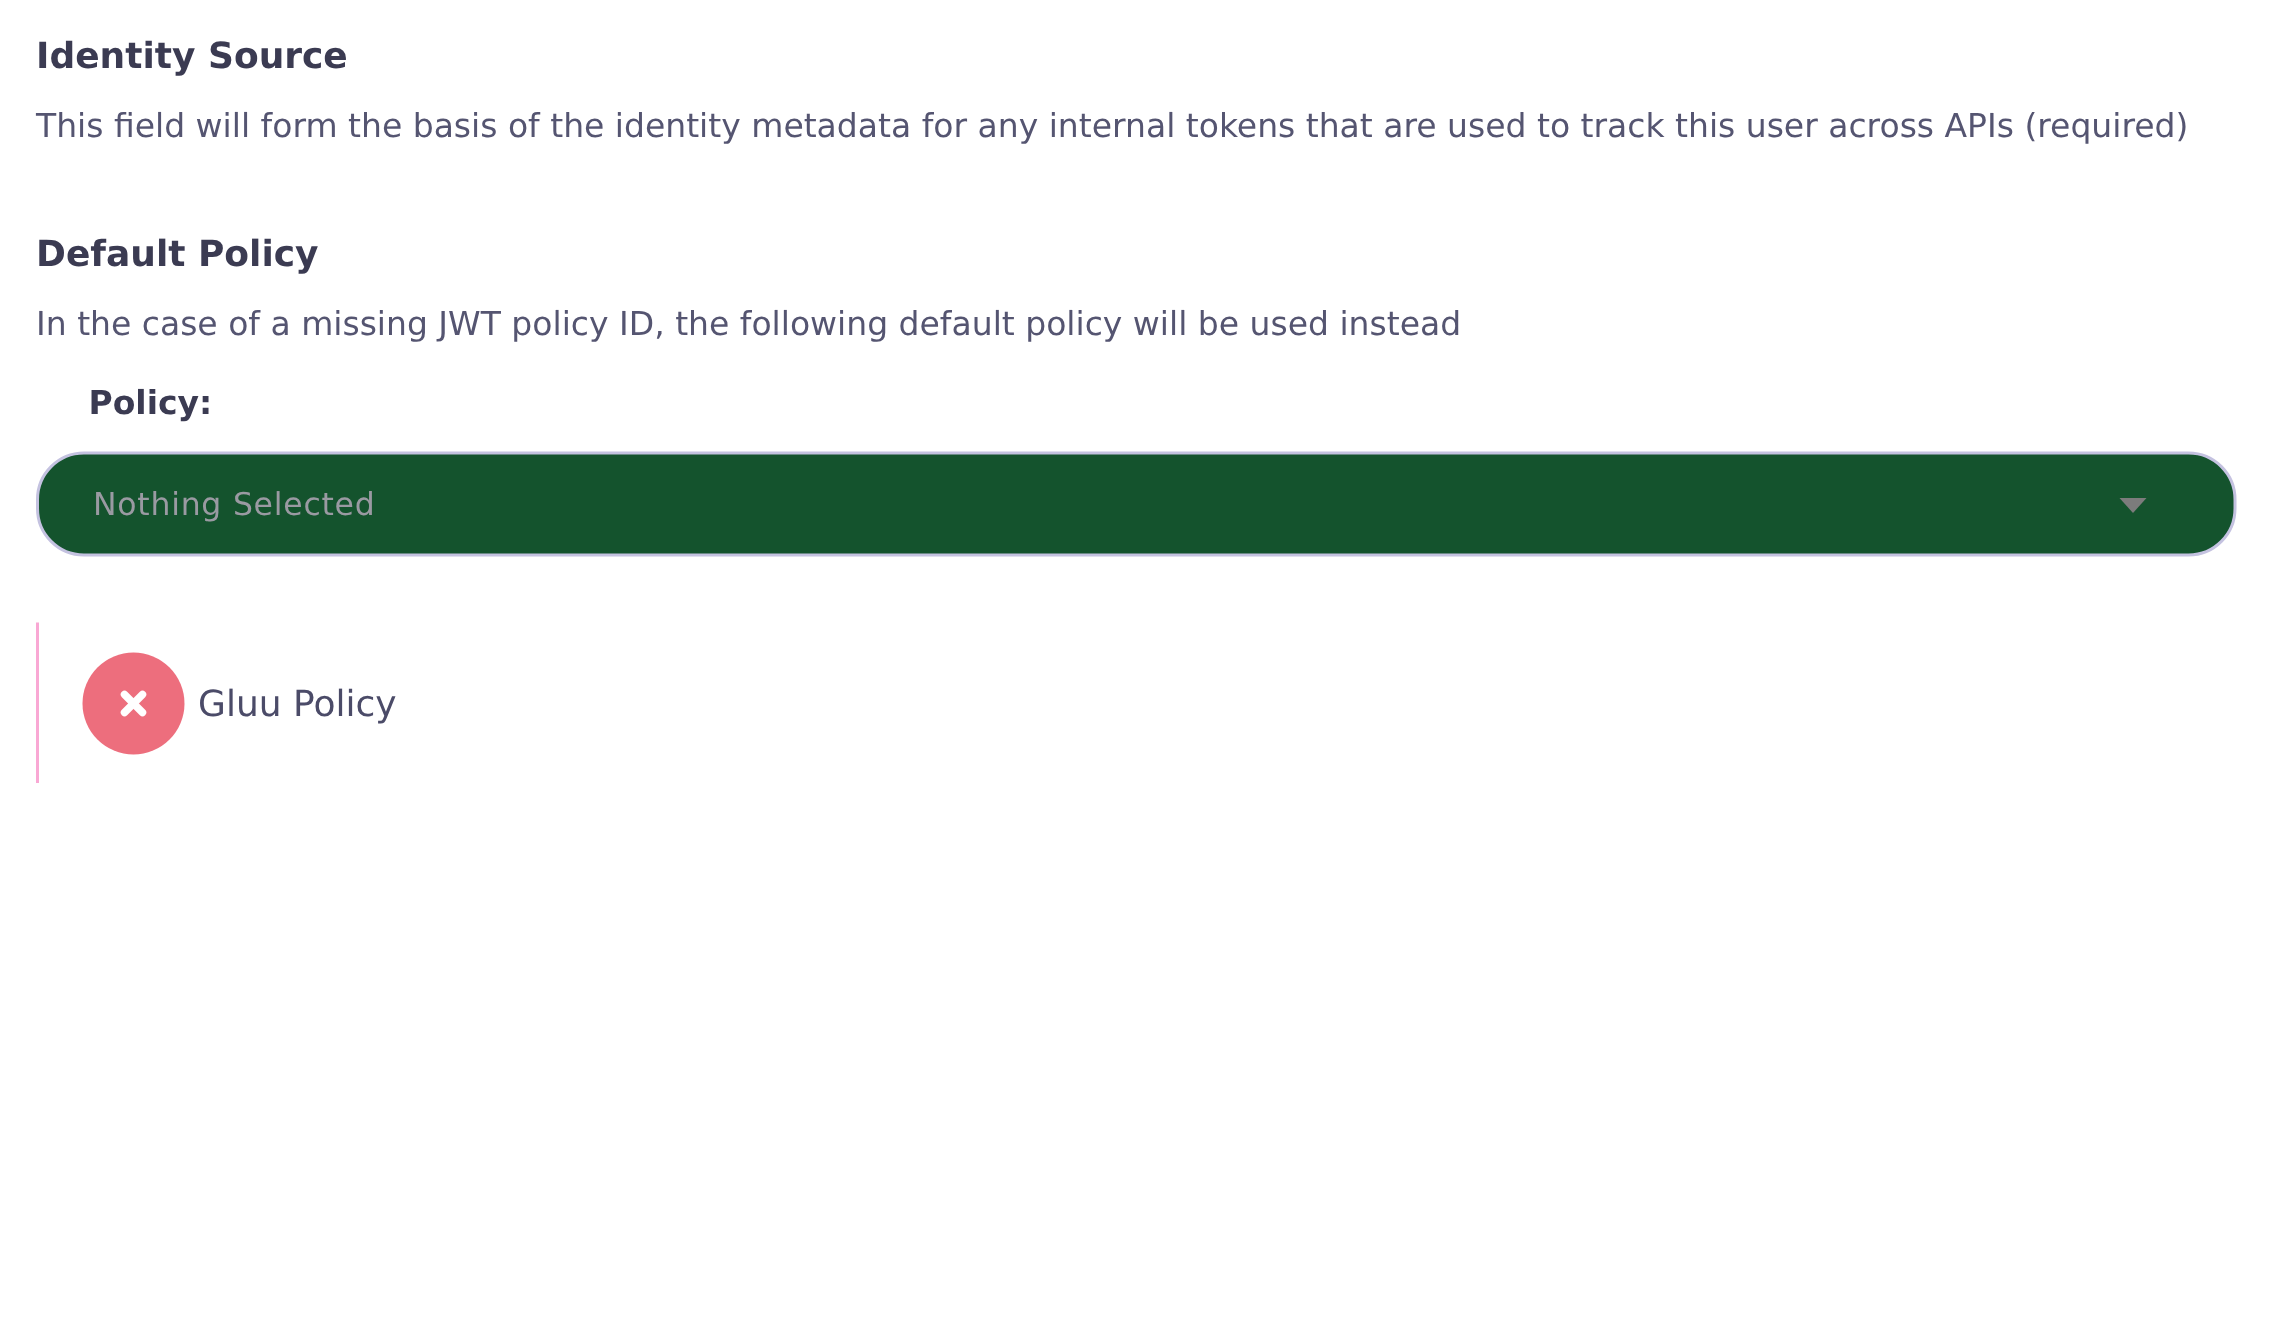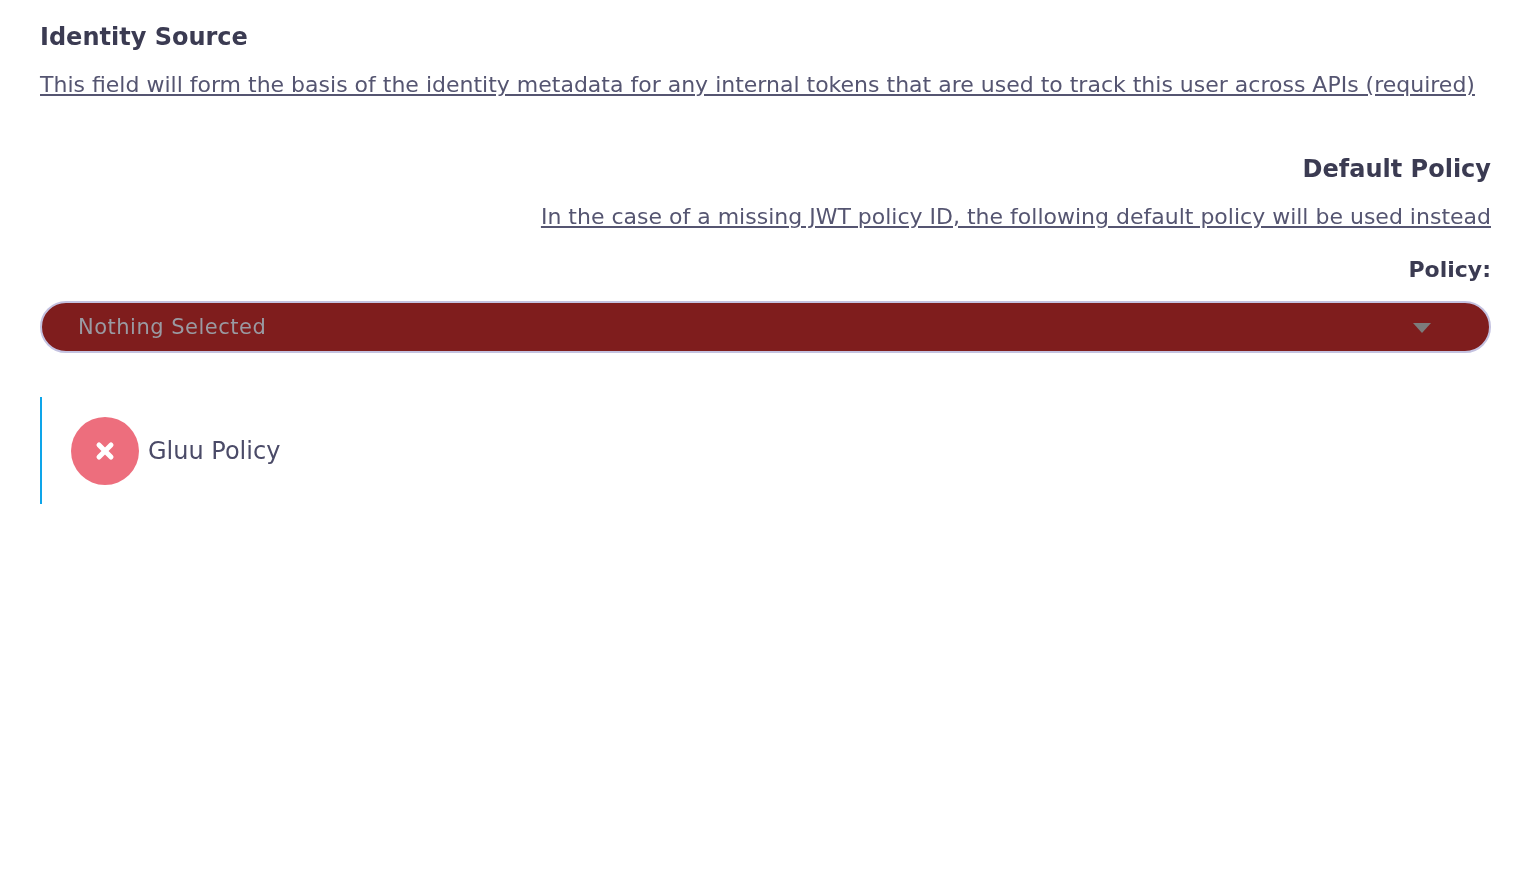--- a/index.html
+++ b/index.html
@@ -5,37 +5,36 @@
   * { box-sizing: border-box; }
   html, body {
     margin: 0;
     padding: 0;
     background: #ffffff;
     font-family: "DejaVu Sans", "Liberation Sans", sans-serif;
   }
   .page {
     width: 1524px;
     height: 892px;
-    padding: 22px 33px 0 40px;
+    padding: 22px 33px 0 24px;
     overflow: hidden;
   }
   .field-group { margin-bottom: 50px; }
   .field-label {
     font-size: 24px;
     line-height: 30px;
     font-weight: bold;
     color: #3b3b52;
   }
   .field-desc {
     font-size: 22px;
     line-height: 38px;
     color: #555571;
     margin-top: 14px;
     margin-bottom: 2px;
-    text-decoration: underline;
   }
   .text-input {
     display: block;
     width: 100%;
     height: 74px;
     border: 2px solid #c4c2e0;
     border-radius: 32px;
     padding: 0 36px;
     font-family: "DejaVu Sans", "Liberation Sans", sans-serif;
     font-size: 21px;
@@ -47,24 +46,24 @@
     font-size: 22px;
     line-height: 38px;
     font-weight: bold;
     color: #3b3b52;
     margin-left: 35px;
   }
   .select-box {
     position: relative;
     margin-top: 12px;
     width: 100%;
-    height: 52px;
+    height: 70px;
     border: 2px solid #c4c2e0;
     border-radius: 32px;
-    background: #7f1d1d;
+    background: #14532d;
     display: flex;
     align-items: center;
     padding: 0 36px;
     cursor: pointer;
   }
   .select-placeholder {
     font-size: 21px;
     color: #9a9aa2;
     letter-spacing: 0.5px;
   }
@@ -76,21 +75,21 @@
     width: 0;
     height: 0;
     border-left: 9px solid transparent;
     border-right: 9px solid transparent;
     border-top: 10px solid #7c7c7c;
   }
   .selected-policy-row {
     margin-top: 44px;
     margin-left: 0;
     height: 107px;
-    border-left: 2px solid #0ea5e9;
+    border-left: 2px solid #f9a8d4;
     display: flex;
     align-items: center;
     padding-left: 29px;
   }
   .remove-btn {
     width: 68px;
     height: 68px;
     border-radius: 50%;
     background: #ed6e7d;
     border: none;
@@ -111,21 +110,21 @@
 <body>
 
 <div class="page">
 
   <div class="field-group">
     <div class="field-label">Identity Source</div>
     <div class="field-desc">This field will form the basis of the identity metadata for any internal tokens that are used to track this user across APIs (required)</div>
   </div>
 
 
-  <div class="field-group" style="margin-bottom:0;text-align:right;">
+  <div class="field-group" style="margin-bottom:0;">
     <div class="field-label">Default Policy</div>
     <div class="field-desc" style="margin-bottom:15px;">In the case of a missing JWT policy ID, the following default policy will be used instead</div>
     <div class="sub-label">Policy:</div>
 
     <div class="select-box">
       <span class="select-placeholder">Nothing Selected</span>
       <span class="select-caret"></span>
     </div>
   </div>
 

